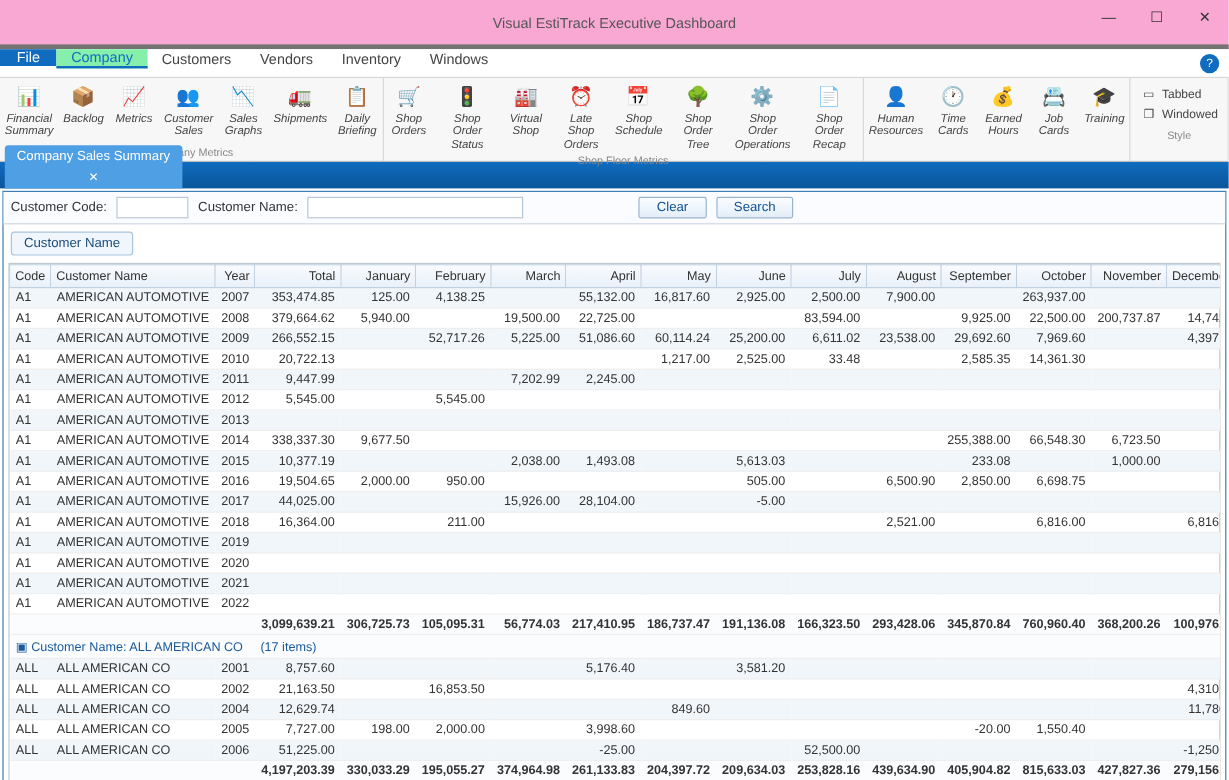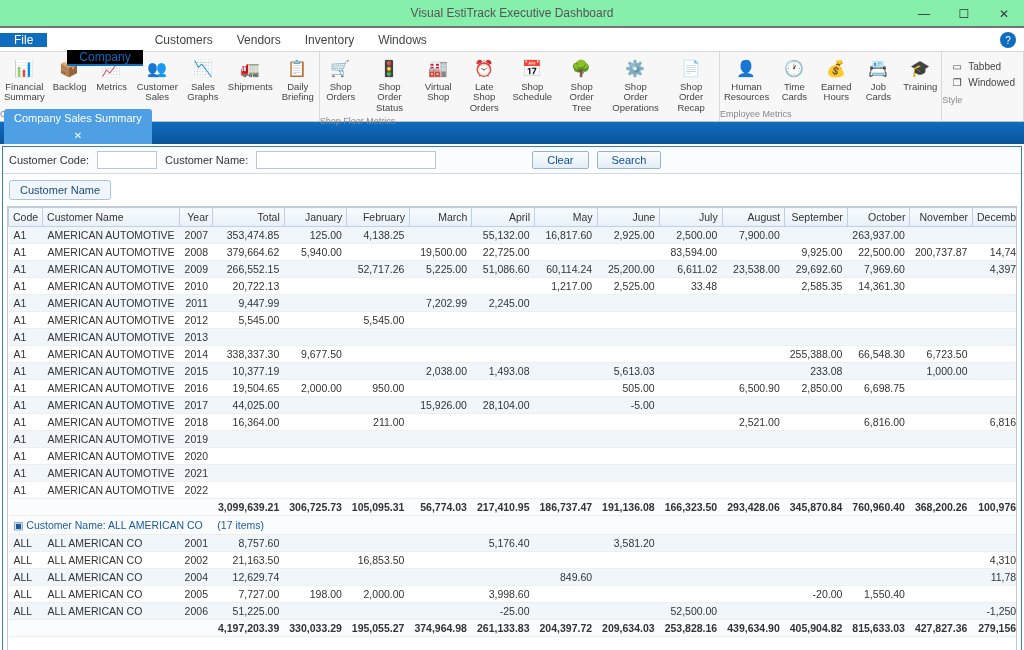--- a/index.html
+++ b/index.html
@@ -1,35 +1,35 @@
 <!DOCTYPE html>
 <html><head>
 <meta charset="utf-8">
 <style>
 * { box-sizing: border-box; margin: 0; padding: 0; font-family: 'Segoe UI', Tahoma, sans-serif; }
 body { width: 1024px; height: 650px; overflow: hidden; background: #fff; font-size: 11px; color: #333; }
 
-.titlebar { height: 28px; background: #86efac; display: flex; align-items: center; justify-content: center; position: relative; border-bottom: 2px solid #737373; }
+.titlebar { height: 41px; background: #f9a8d4; display: flex; align-items: center; justify-content: center; position: relative; border-bottom: 4px solid #737373; }
 .titlebar-title { font-size: 12px; color: #555; }
 .window-controls { position: absolute; right: 0; top: 0; display: flex; }
 .win-btn { width: 40px; height: 28px; display: flex; align-items: center; justify-content: center; font-size: 12px; cursor: pointer; }
 
-.menu-bar { height: 24px; background: #fff; display: flex; align-items: center; border-bottom: 1px solid #d8d8d8; position: relative; gap: 20px; }
+.menu-bar { height: 24px; background: #fff; display: flex; align-items: flex-start; border-bottom: 1px solid #d8d8d8; position: relative; }
 .file-tab { background: #0f6cbf; color: #fff; padding: 0 14px; display: flex; align-items: center; font-size: 12px; cursor: pointer; }
 .menu-item { padding: 0 12px; display: flex; align-items: center; font-size: 12px; color: #444; cursor: pointer; }
-.menu-item.active { background: #000000; border-bottom: 2px solid #0f6cbf; color: #0f6cbf; margin-top: 36px; }
+.menu-item.active { background: #86efac; border-bottom: 2px solid #0f6cbf; color: #0f6cbf; }
 .help-icon { position: absolute; right: 8px; top: 4px; width: 16px; height: 16px; border-radius: 50%; background: #0f6cbf; color: #fff; font-size: 10px; display: flex; align-items: center; justify-content: center; cursor: pointer; }
 
 .ribbon { height: 70px; background: #f7f7f7; border-bottom: 1px solid #c0c0c0; display: flex; }
 .ribbon-group { border-right: 1px solid #d8d8d8; display: flex; flex-direction: column; padding: 2px 0 0; }
 .ribbon-items { display: flex; flex: 1; align-items: flex-start; }
 .ribbon-item { display: flex; flex-direction: column; align-items: center; padding: 2px 4px; cursor: pointer; font-size: 9.5px; color: #444; min-width: 42px; }
 .ribbon-icon { width: 24px; height: 24px; margin-bottom: 2px; display: flex; align-items: center; justify-content: center; font-size: 16px; }
-.ribbon-label { text-align: center; line-height: 1.1; max-width: 60px; }
-.ribbon-group-name { font-size: 9px; color: #888; padding: 1px 0 2px; }
+.ribbon-label { text-align: center; line-height: 1.1; max-width: 60px; font-style: italic; }
+.ribbon-group-name { text-align: center; font-size: 9px; color: #888; padding: 1px 0 2px; }
 .style-group { display: flex; flex-direction: column; padding: 4px 8px; }
 .style-row { display: flex; align-items: center; font-size: 10px; color: #444; padding: 1px 0; cursor: pointer; }
 .style-icon { width: 14px; height: 14px; margin-right: 4px; display: flex; align-items: center; justify-content: center; }
 
 .doc-tab-bar { height: 22px; background: linear-gradient(#0f6cbf, #0a5599); display: flex; align-items: flex-end; padding-left: 4px; }
 .doc-tab { background: #4f9fe5; color: #fff; padding: 3px 10px; font-size: 11px; border-radius: 3px 3px 0 0; display: flex; align-items: center; gap: 6px; flex-direction: column; }
 .doc-tab-close { cursor: pointer; font-size: 10px; }
 
 .content-panel { border: 1px solid #3a7fb5; margin: 2px; height: 540px; display: flex; flex-direction: column; }
 
@@ -162,21 +162,20 @@
         </div>
         <div class="ribbon-item">
           <div class="ribbon-icon">📇</div>
           <div class="ribbon-label">Job<br>Cards</div>
         </div>
         <div class="ribbon-item">
           <div class="ribbon-icon">🎓</div>
           <div class="ribbon-label">Training</div>
         </div>
       </div>
-      <div class="ribbon-group-name">Employee Metrics</div>
     </div>
     <div class="ribbon-group">
       <div class="style-group">
         <div class="style-row">
           <span class="style-icon">▭</span>
           <span>Tabbed</span>
         </div>
         <div class="style-row">
           <span class="style-icon">❐</span>
           <span>Windowed</span>

